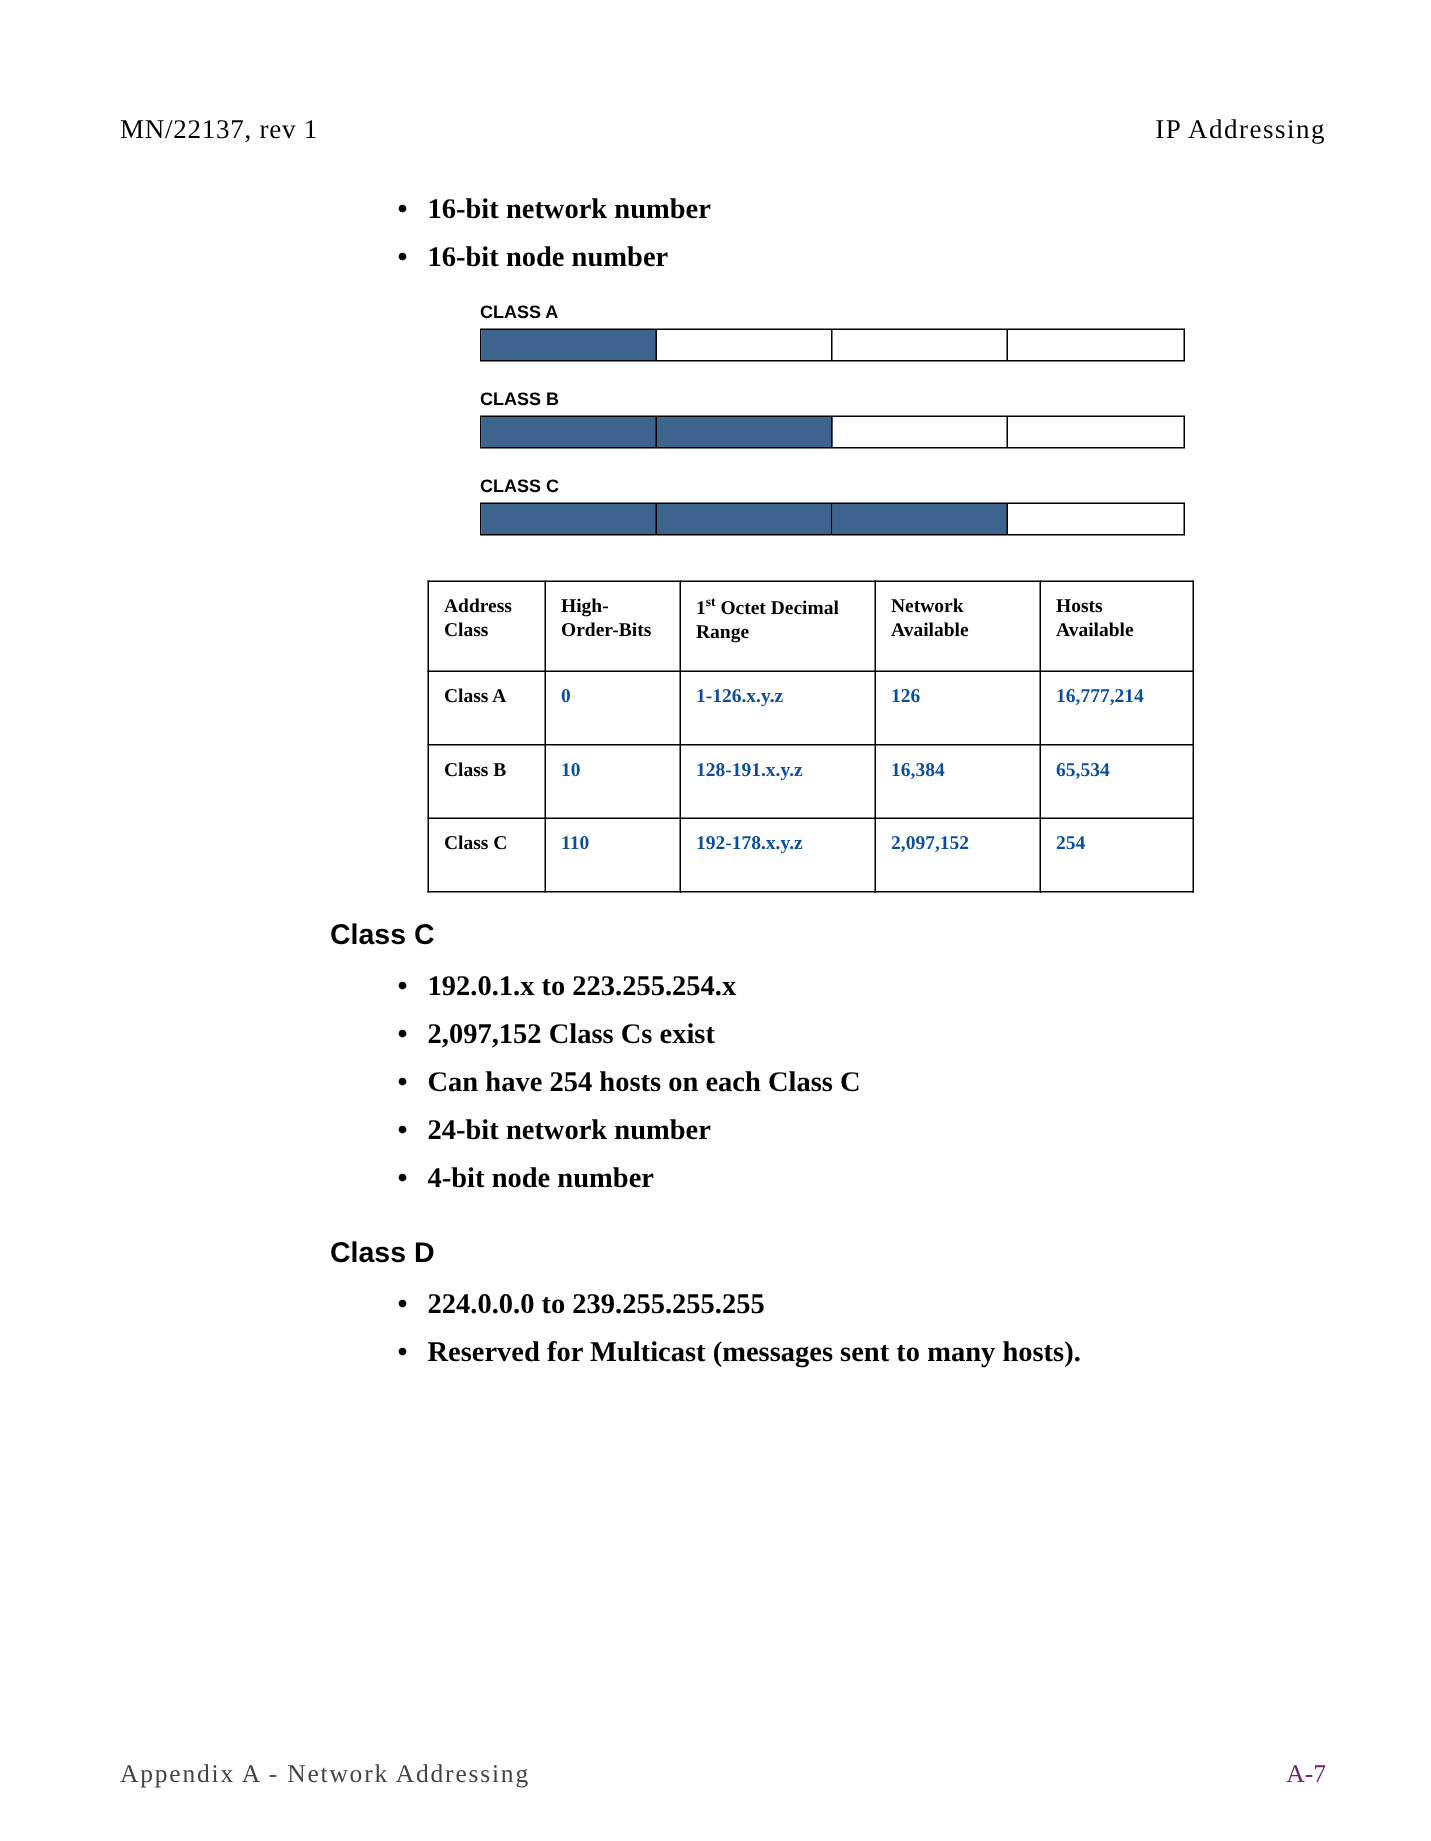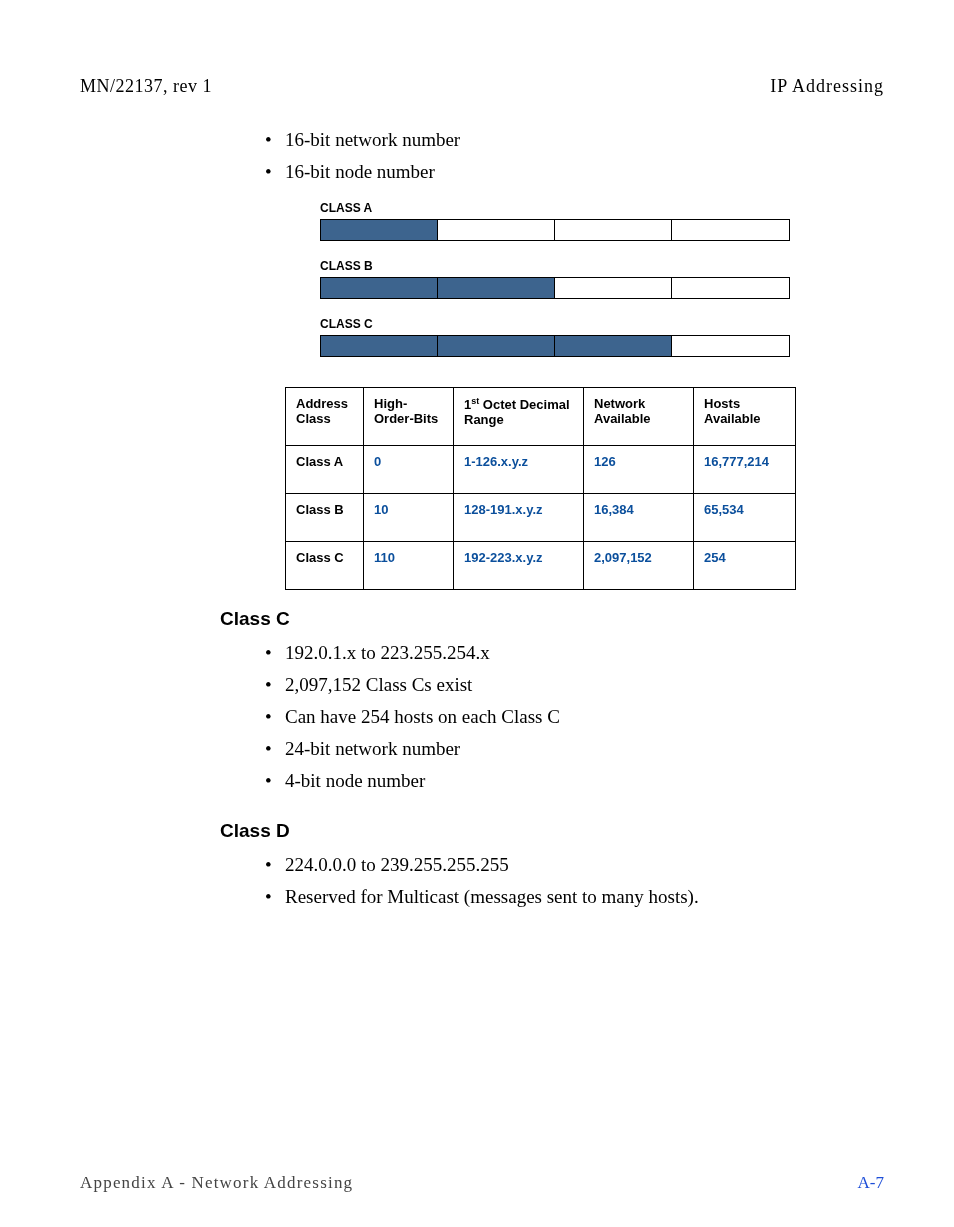--- a/index.html
+++ b/index.html
@@ -19,20 +19,21 @@
     display: flex;
     justify-content: space-between;
     font-size: 18px;
     margin-bottom: 32px;
     letter-spacing: 0.5px;
   }
   .header-right { letter-spacing: 1px; }
   .bullets {
     margin-left: 185px;
     margin-bottom: 28px;
+    font-weight: bold;
   }
   .bullets.top { margin-bottom: 18px; }
   .bullets li {
     list-style: none;
     font-size: 19px;
     margin-bottom: 10px;
     position: relative;
     padding-left: 20px;
   }
   .bullets li::before {
@@ -72,21 +73,21 @@
 
   .table-wrap {
     margin-left: 205px;
     margin-bottom: 18px;
   }
   table {
     border-collapse: collapse;
   }
   th, td {
     border: 1.5px solid #000;
-    font-family: Liberation Sans, sans-serif;
+    font-family: Liberation Serif, serif;
     font-size: 13px;
     text-align: left;
     vertical-align: top;
     padding: 8px 10px 24px 10px;
   }
   th {
     font-weight: bold;
     padding-bottom: 18px;
   }
   .col-a { width: 78px; }
@@ -119,21 +120,21 @@
     position: absolute;
     bottom: 34px;
     left: 80px;
     right: 70px;
     display: flex;
     justify-content: space-between;
     font-size: 17px;
     letter-spacing: 1.2px;
     color: #444;
   }
-  .footer-right { letter-spacing: 0; color:#1d4ed8; }
+  .footer-right { letter-spacing: 0; color:#701a75; }
 </style>
 </head>
 <body>
 
 <div class="page">
   <div class="header">
     <span>MN/22137, rev 1</span>
     <span class="header-right">IP Addressing</span>
   </div>
 
@@ -186,21 +187,21 @@
       <tr>
         <td class="kcell">Class B</td>
         <td class="vcell">10</td>
         <td class="vcell">128-191.x.y.z</td>
         <td class="vcell">16,384</td>
         <td class="vcell">65,534</td>
       </tr>
       <tr>
         <td class="kcell">Class C</td>
         <td class="vcell">110</td>
-        <td class="vcell">192-223.x.y.z</td>
+        <td class="vcell">192-178.x.y.z</td>
         <td class="vcell">2,097,152</td>
         <td class="vcell">254</td>
       </tr>
     </tbody>
       </table>
   </div>
 
 
   <div class="section-h">Class C</div>
   <ul class="bullets">

